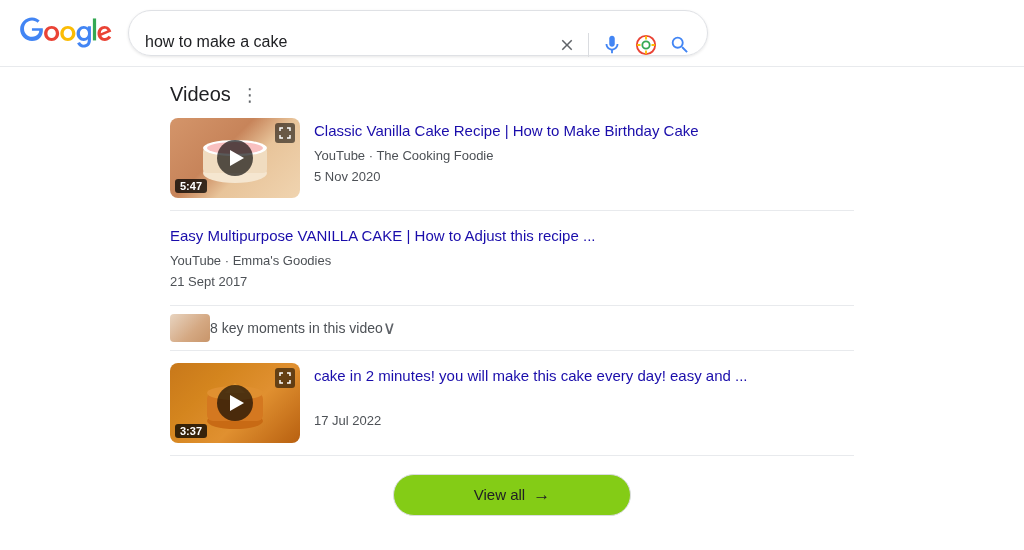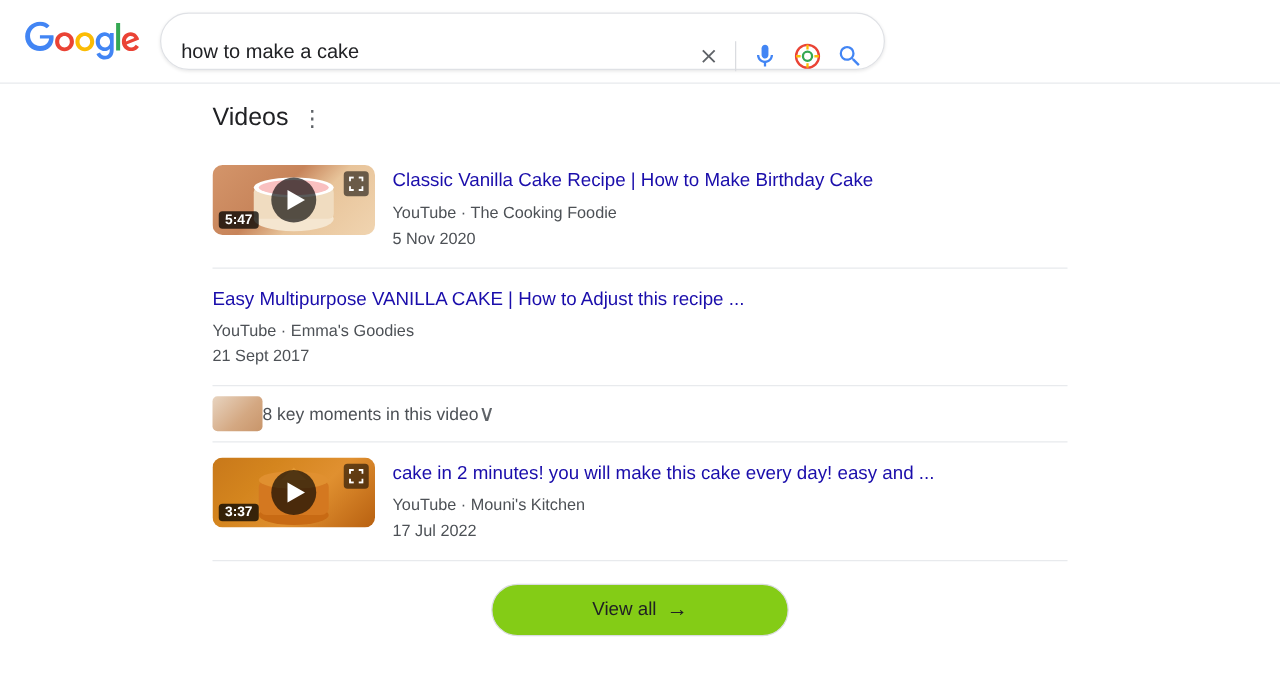--- a/index.html
+++ b/index.html
@@ -80,21 +80,20 @@
 
     
     .main {
       padding: 16px 170px 0 170px;
     }
 
     .section-header {
       display: flex;
       align-items: center;
       gap: 10px;
-      margin-bottom: 14px;
     }
     .section-title {
       font-size: 20px;
       font-weight: 400;
       color: #202124;
     }
     .more-dots {
       color: #5f6368;
       font-size: 18px;
       cursor: pointer;
@@ -113,21 +112,21 @@
       display: flex;
       align-items: flex-start;
       gap: 14px;
       padding: 12px 0;
       border-bottom: 1px solid #e8eaed;
     }
 
     .thumbnail-wrap {
       position: relative;
       width: 130px;
-      height: 56px;
+      height: 80px;
       flex-shrink: 0;
       border-radius: 8px;
       overflow: hidden;
       background: #000000;
     }
 
     .thumbnail-bg {
       width: 100%;
       height: 100%;
       display: flex;
@@ -389,21 +388,21 @@
         <div class="expand-icon">
           <svg width="12" height="12" viewBox="0 0 12 12">
             <path d="M1 4V1h3M8 1h3v3M11 8v3H8M4 11H1V8" stroke="#fff" stroke-width="1.5" fill="none"></path>
           </svg>
         </div>
         <div class="duration-badge">3:37</div>
       </div>
       <div class="video-info">
         <a class="video-title">cake in 2 minutes! you will make this cake every day! easy and ...</a>
         <div class="video-meta">
-          <span>YouTube · Mouni's Kitchen</span><br>
+          <br>
           <span>17 Jul 2022</span>
         </div>
       </div>
     </div>
 
   </div>
 
   <hr class="divider-line">
 
   <div class="view-all-wrap">

